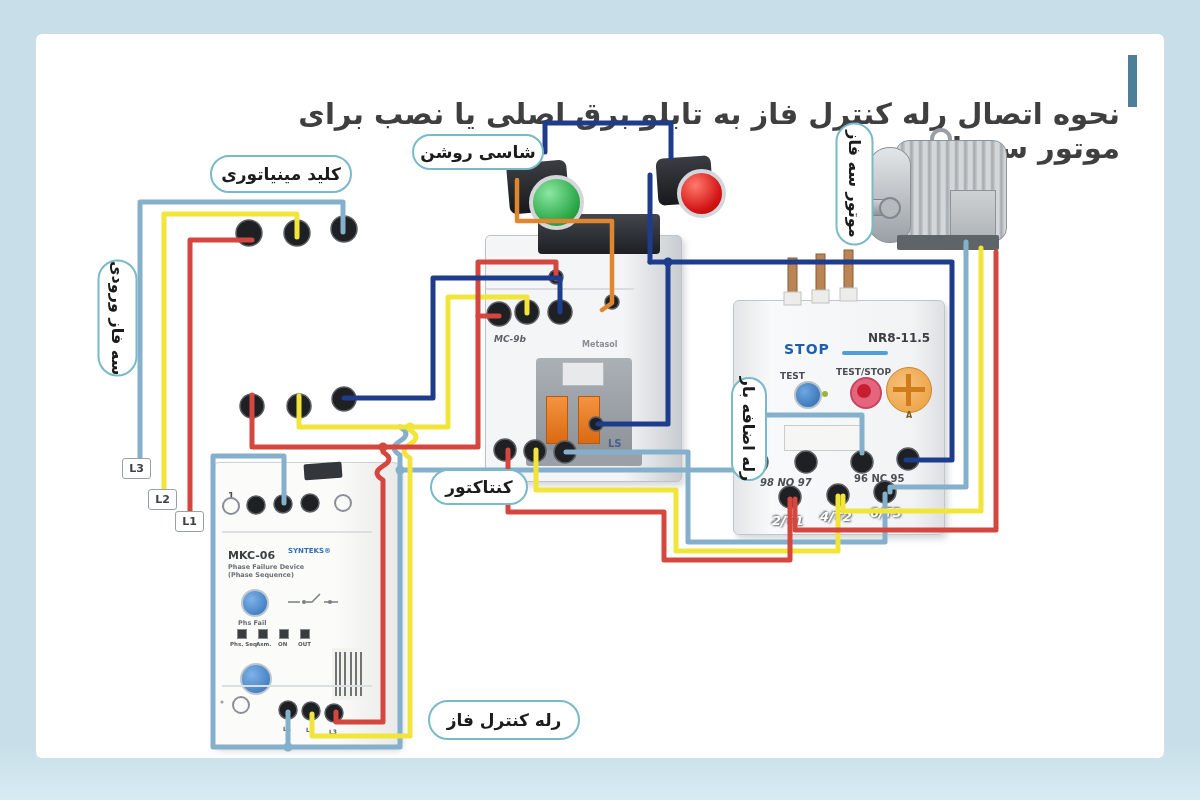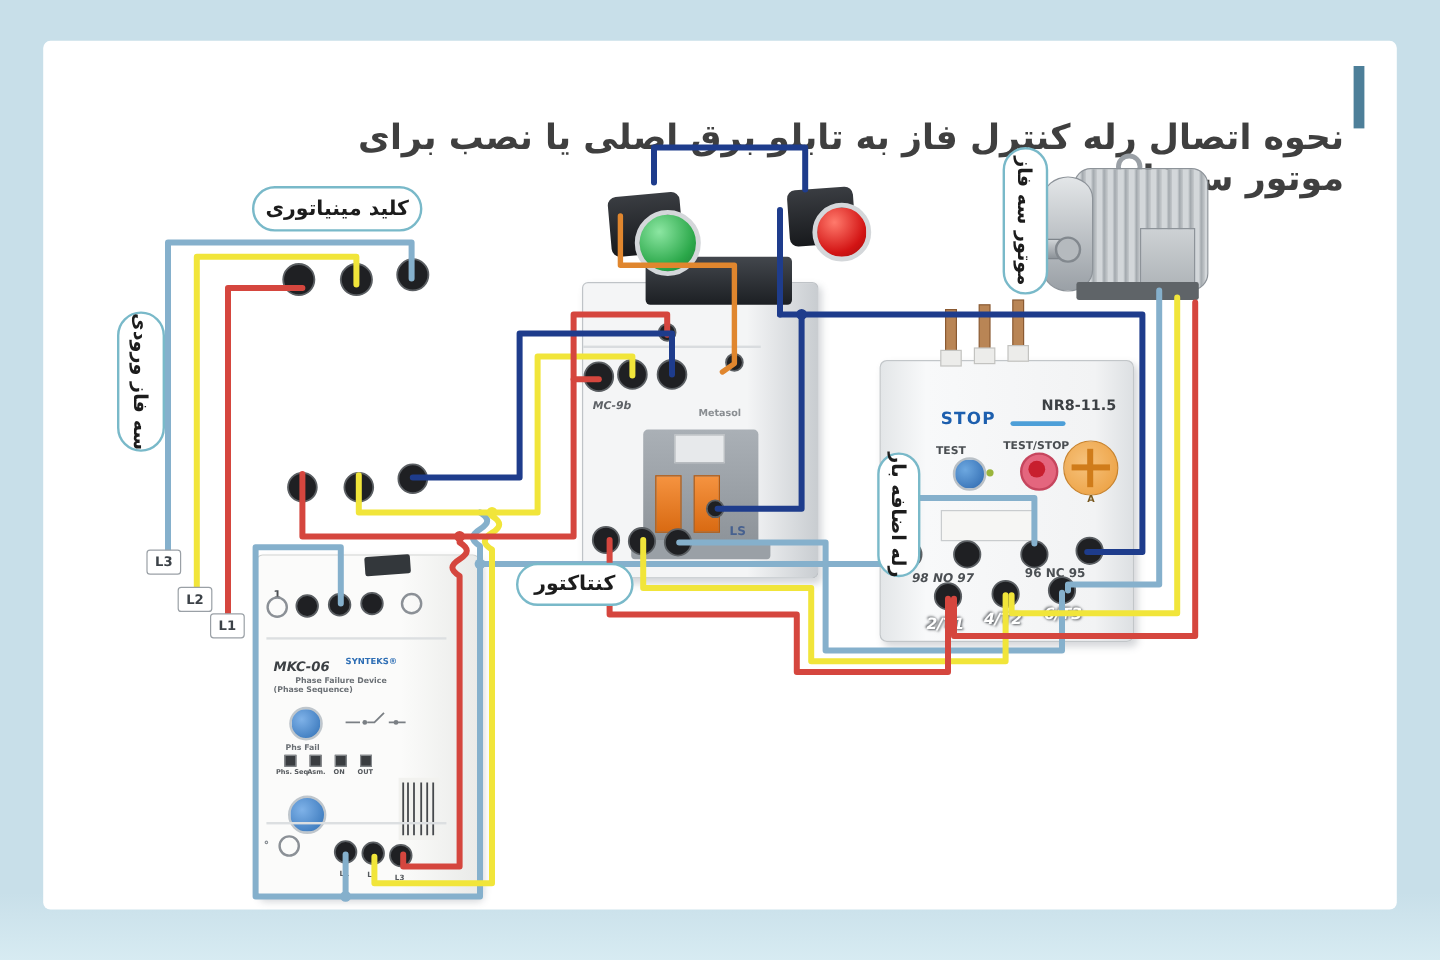--- a/index.html
+++ b/index.html
@@ -92,23 +92,23 @@
     <div class="tinytxt" style="left:120px;top:172px;font-size:10px;color:#4c5054;">96 NC 95</div>
     <div class="tinytxt" style="left:38px;top:212px;font-size:13px;font-style:italic;color:#fff;text-shadow:1px 1px 2px #606468,-1px -1px 2px #606468;">2/T1</div>
     <div class="tinytxt" style="left:86px;top:208px;font-size:13px;font-style:italic;color:#fff;text-shadow:1px 1px 2px #606468,-1px -1px 2px #606468;">4/T2</div>
     <div class="tinytxt" style="left:136px;top:204px;font-size:13px;font-style:italic;color:#fff;text-shadow:1px 1px 2px #606468,-1px -1px 2px #606468;">6/T3</div>
   </div>
 
   <div id="mkc" class="dev">
     <div class="abs" style="left:90px;top:0px;width:38px;height:16px;background:#33373b;border-radius:2px;transform:rotate(-4deg);"></div>
     <div class="tinytxt" style="left:14px;top:28px;font-size:9px;color:#4a4e52;">1</div>
     <div class="abs" style="left:8px;top:68px;width:150px;height:2px;background:#dcdfe1;"></div>
-    <div class="tinytxt" style="left:14px;top:86px;font-size:11px;color:#3c4044;font-style:italic;">MKC-06</div>
+    <div class="tinytxt" style="left:14px;top:86px;font-size:11px;color:#3c4044;">MKC-06</div>
     <div class="tinytxt" style="left:74px;top:84px;font-size:7px;color:#2f6fb5;">SYNTEKS®</div>
-    <div class="tinytxt" style="left:32px;top:100px;font-size:6.5px;color:#6a6f74;">Phase Failure Device</div>
+    <div class="tinytxt" style="left:14px;top:100px;font-size:6.5px;color:#6a6f74;">Phase Failure Device</div>
     <div class="tinytxt" style="left:14px;top:108px;font-size:6.5px;color:#6a6f74;">(Phase Sequence)</div>
     <div class="knob" style="left:27px;top:126px;width:24px;height:24px;"></div>
     <svg class="abs" style="left:70px;top:122px;" width="60" height="34">
       <path d="M4,17 h12 m6,0 h6 l8,-8 m4,8 h14" stroke="#7a7f84" stroke-width="1.5" fill="none"></path>
       <circle cx="20" cy="17" r="2" fill="#7a7f84"></circle>
         <circle cx="46" cy="17" r="2" fill="#7a7f84"></circle>
     </svg>
     <div class="tinytxt" style="left:24px;top:156px;font-size:6.5px;color:#6a6f74;">Phs Fail</div>
     <div class="led" style="left:23px;top:166px;"></div>
     <div class="led" style="left:44px;top:166px;"></div>
@@ -231,24 +231,26 @@
     <g>
       <circle cx="383" cy="447" r="4.5" fill="#d5463e"></circle>
       <circle cx="410" cy="427" r="4.5" fill="#f1e53a"></circle>
       <circle cx="400" cy="470" r="4.5" fill="#85b0cc"></circle>
       <circle cx="288" cy="747" r="4.5" fill="#85b0cc"></circle>
       <circle cx="668" cy="262" r="4.5" fill="#1e3c8c"></circle>
     </g>
   </svg>
 
   <div class="pill" style="left:210px;top:155px;width:110px;height:28px;">کلید مینیاتوری</div>
+  <div class="pill" style="left:412px;top:134px;width:100px;height:26px;">شاسی روشن</div>
   <div class="pill vpill" style="left:793px;top:165px;width:91px;height:28px;">موتور سه فاز</div>
   <div class="pill vpill" style="left:59px;top:298px;width:85px;height:30px;">سه فاز ورودی</div>
   <div class="pill" style="left:430px;top:469px;width:66px;height:26px;">کنتاکتور</div>
   <div class="pill vpill" style="left:697px;top:411px;width:72px;height:26px;">رله اضافه بار</div>
+  <div class="pill" style="left:428px;top:700px;width:120px;height:30px;">رله کنترل فاز</div>
 
   <div class="ltag" style="left:122px;top:458px;">L3</div>
   <div class="ltag" style="left:148px;top:489px;">L2</div>
   <div class="ltag" style="left:175px;top:511px;">L1</div>
 
   <div id="titlebar"></div>
   <div id="title">نحوه اتصال رله کنترل فاز به تابلو برق اصلی یا نصب برای موتور سه‌فاز</div>
 </div>
 
 </body></html>

